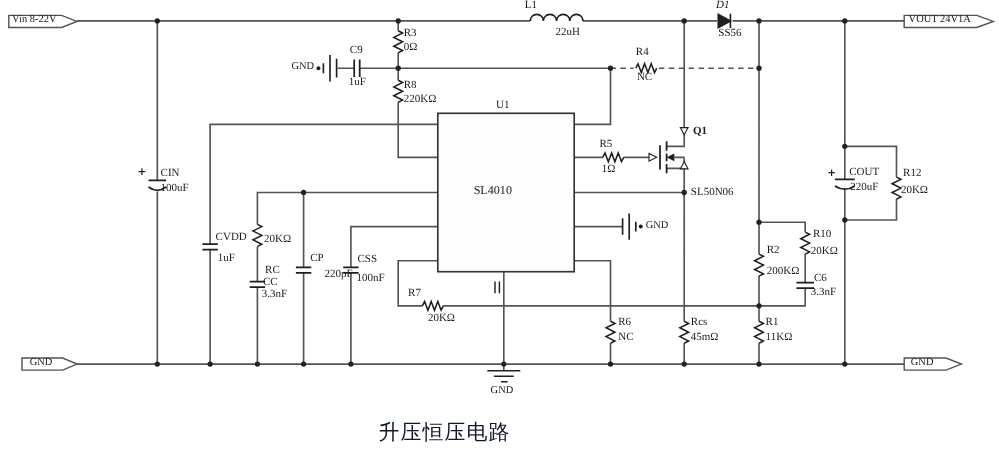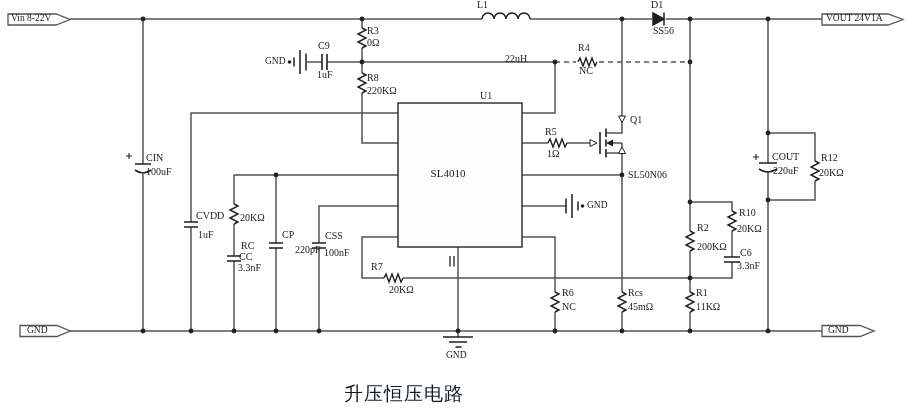--- a/index.html
+++ b/index.html
@@ -143,22 +143,22 @@
         <circle cx="768" cy="331" r="2.4"></circle>
     </g>
   </svg>
 
   <span class="lbl sm" style="left:11px;top:14px;">Vin 8-22V</span>
   <span class="lbl sm" style="left:826px;top:14px;">VOUT 24V1A</span>
   <span class="lbl sm" style="left:27px;top:326px;">GND</span>
   <span class="lbl sm" style="left:828px;top:326px;">GND</span>
 
   <span class="lbl" style="left:477px;top:0px;">L1</span>
-  <span class="lbl" style="left:505px;top:25px;margin-top:29px;">22uH</span>
-  <span class="lbl" style="left:651px;top:0px;">D1</span>
+  <span class="lbl" style="left:505px;top:25px;">22uH</span>
+  <span class="lbl" style="left:651px;top:0px;font-style:italic;">D1</span>
   <span class="lbl" style="left:653px;top:26px;">SS56</span>
 
   <span class="lbl" style="left:578px;top:43px;">R4</span>
   <span class="lbl" style="left:579px;top:66px;">NC</span>
 
   <span class="lbl" style="left:318px;top:41px;">C9</span>
   <span class="lbl" style="left:317px;top:70px;">1uF</span>
   <span class="lbl sm" style="left:265px;top:57px;">GND</span>
 
   <span class="lbl" style="left:367px;top:26px;">R3</span>
@@ -173,26 +173,26 @@
   <span class="lbl" style="left:198px;top:230px;">1uF</span>
   <span class="lbl" style="left:241px;top:202px;margin-top:39px;">RC</span>
   <span class="lbl" style="left:240px;top:213px;">20KΩ</span>
   <span class="lbl" style="left:239px;top:252px;">CC</span>
   <span class="lbl" style="left:238px;top:263px;">3.3nF</span>
   <span class="lbl" style="left:282px;top:230px;">CP</span>
   <span class="lbl" style="left:295px;top:245px;">220pF</span>
   <span class="lbl" style="left:325px;top:231px;">CSS</span>
   <span class="lbl" style="left:324px;top:248px;text-align:right;">100nF</span>
 
-  <span class="lbl" style="left:451px;top:91px;margin-left:29px;">U1</span>
+  <span class="lbl" style="left:451px;top:91px;">U1</span>
   <span class="ic-part">SL4010</span>
 
   <span class="lbl" style="left:545px;top:127px;">R5</span>
   <span class="lbl" style="left:547px;top:149px;">1Ω</span>
-  <span class="lbl" style="left:630px;top:115px;">Q1</span>
+  <span class="lbl" style="left:630px;top:115px;font-weight:bold;">Q1</span>
   <span class="lbl" style="left:628px;top:143px;margin-top:27px;">SL50N06</span>
   <span class="lbl sm" style="left:587px;top:201px;">GND</span>
 
   <span class="lbl" style="left:371px;top:262px;">R7</span>
   <span class="lbl" style="left:389px;top:285px;">20KΩ</span>
   <span class="lbl" style="left:562px;top:288px;">R6</span>
   <span class="lbl" style="left:562px;top:302px;">NC</span>
   <span class="lbl" style="left:628px;top:288px;">Rcs</span>
   <span class="lbl" style="left:628px;top:302px;">45mΩ</span>
   <span class="lbl" style="left:696px;top:288px;">R1</span>

